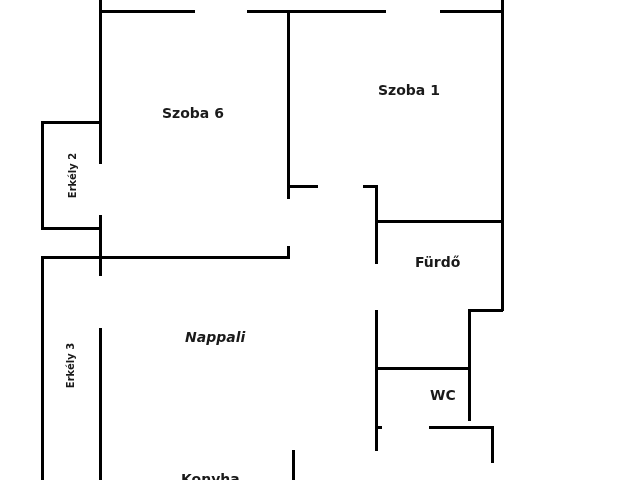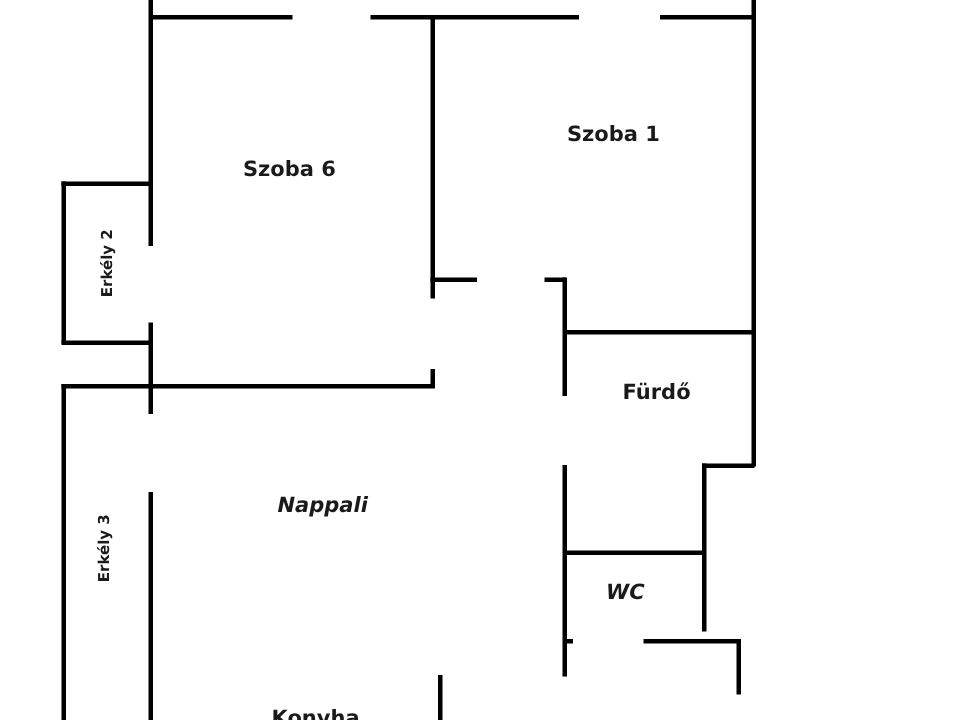--- a/index.html
+++ b/index.html
@@ -50,16 +50,16 @@
   <div class="wall" style="left:491px;top:426px;width:3px;height:37px;"></div>
 
   <div class="wall" style="left:292px;top:450px;width:3px;height:30px;"></div>
 
   <div class="label room-label" style="left:378px;top:82px;">Szoba 1</div>
   <div class="label room-label" style="left:162px;top:105px;">Szoba 6</div>
   <div class="label rot" style="left:47px;top:170px;width:50px;text-align:center;">Erkély 2</div>
   <div class="label rot" style="left:45px;top:360px;width:50px;text-align:center;">Erkély 3</div>
   <div class="label room-label" style="left:185px;top:329px;font-style:italic;">Nappali</div>
   <div class="label room-label" style="left:415px;top:254px;">Fürdő</div>
-  <div class="label room-label" style="left:404px;top:387px;font-style:italic;">WC</div>
+  <div class="label room-label" style="left:430px;top:387px;">WC</div>
   <div class="label room-label" style="left:181px;top:471px;">Konyha</div>
 
 </div>
 
 </body></html>

